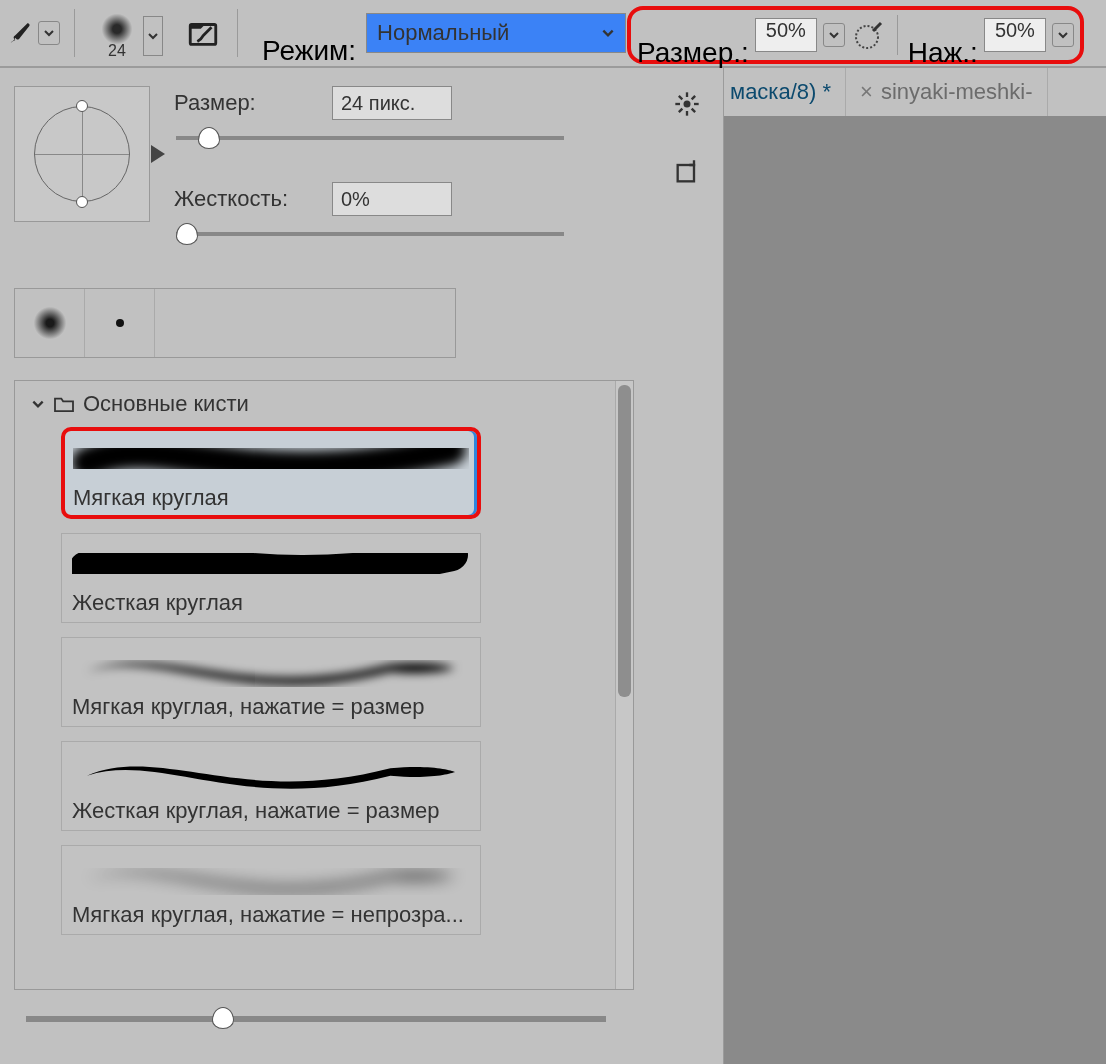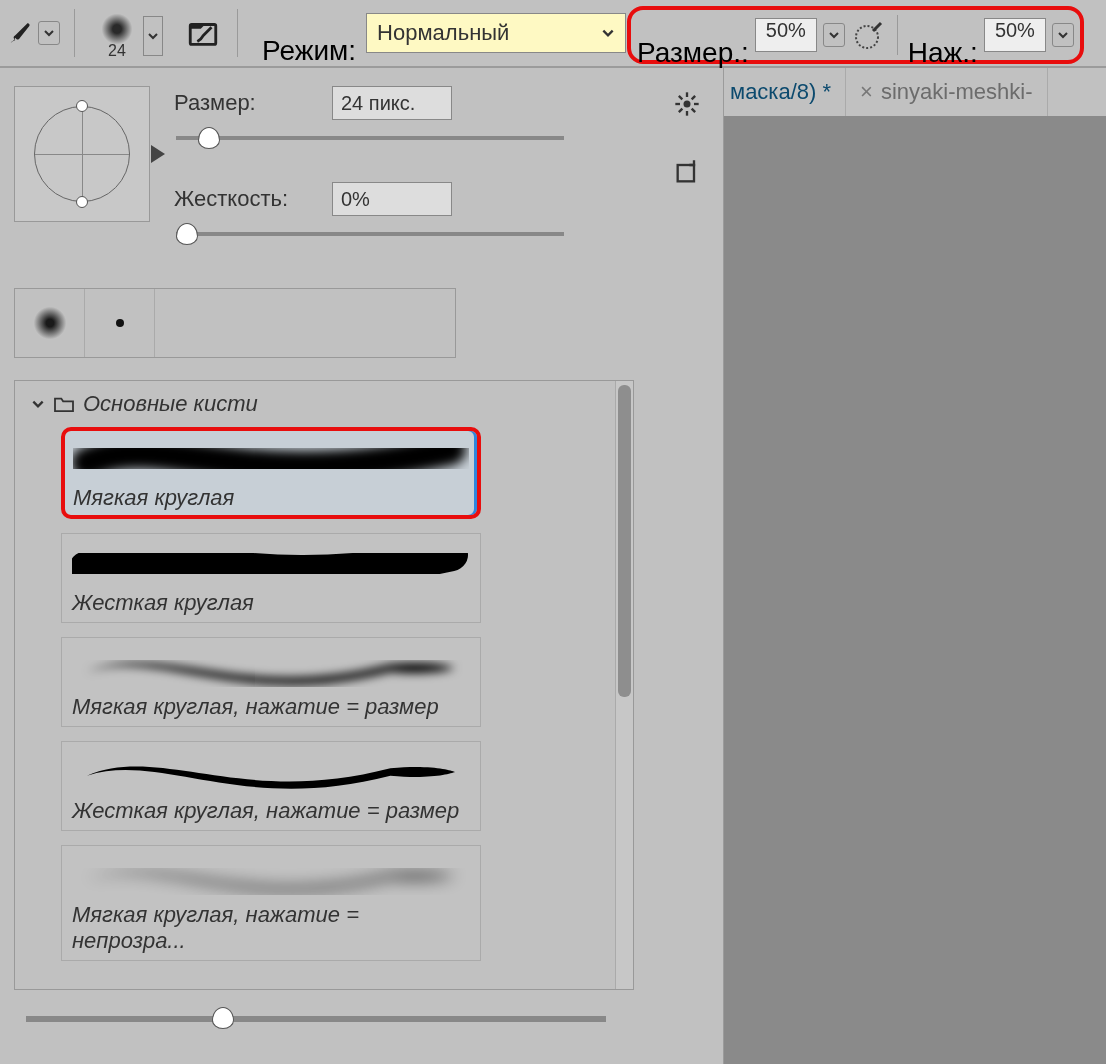--- a/index.html
+++ b/index.html
@@ -10,21 +10,21 @@
   .chev { width:22px; height:24px; display:flex; align-items:center; justify-content:center; border:1px solid #888; background:#c1c1c1; border-radius:3px; }
   .chev svg { width:12px; height:12px; }
   .sep { width:1px; height:48px; background:#9a9a9a; margin:0 4px; }
   .brush-preview-box { display:flex; flex-direction:column; align-items:center; width:56px; position:relative; }
   .brush-dot { width:34px; height:34px; border-radius:50%; background: radial-gradient(circle,#2a2a2a 0%,#2a2a2a 18%, rgba(50,50,50,0) 64%); margin-top:6px;}
   .brush-num { font-size:16px; color:#333; margin-top:-4px;}
   .preview-chev { position:absolute; right:-18px; top:10px; width:20px; height:40px; border:1px solid #888; background:#c1c1c1; display:flex; align-items:center; justify-content:center; }
   .folder-btn { width:40px; height:40px; display:flex; align-items:center; justify-content:center; }
   .mode-group { display:flex; align-items:center; gap:10px; margin-left:10px;}
   .lbl { font-size:28px; color:#000000;margin-top:36px; }
-  .select-box { display:flex; align-items:center; width:260px; height:40px; border:1px solid #888; background:#fef9c3; padding:0 10px; justify-content:space-between; }
+  .select-box { display:flex; align-items:center; width:260px; height:40px; border:1px solid #888; background:#3b82f6; padding:0 10px; justify-content:space-between; }
   .select-box .txt { font-size:22px; }
   .right-group { position:absolute; top:6px; left:627px; display:flex; align-items:center; gap:6px; border:4px solid #e80d0d; border-radius:16px; padding:4px 6px; height:58px; }
   .opac-group,.flow-group { display:flex; align-items:center; gap:6px; }
   .num-input { width:62px; height:34px; border:1px solid #888; background:#eee; display:flex; justify-content:center; font-size:20px;}
   .round-icon { width:36px; height:36px; display:flex; align-items:center; justify-content:center; }
 
   .workspace { display:flex; height:996px; }
   .popover { width:724px; background:#c1c1c1; border-right:1px solid #9b9b9b; padding:18px 14px 10px 14px; position:relative; }
   .row1 { display:flex; gap:24px; align-items:flex-start; }
   .angle-box { width:136px; height:136px; border:1px solid #999; background:#c8c8c8; display:flex; align-items:center; justify-content:center; position:relative; }
@@ -43,21 +43,21 @@
   .track .bar { position:absolute; top:8px; left:0; right:0; height:4px; background:#888; }
   .track .handle { position:absolute; top:-1px; width:22px; height:22px; background:#fff; border:1px solid #555; border-radius:50% 50% 50% 50% / 60% 60% 40% 40%; }
   .ctrl-icons { position:absolute; right:22px; top:22px; display:flex; flex-direction:column; gap:40px; }
   .gear,.newicon { width:28px; height:28px; }
 
   .recent-row { display:flex; border:1px solid #999; width:442px; height:70px; margin-top:10px; }
   .recent-cell { width:70px; height:68px; border-right:1px solid #aaa; display:flex; align-items:center; justify-content:center; }
   .recent-dot1 { width:36px;height:36px;border-radius:50%; background: radial-gradient(circle,#1a1a1a 0%,#1a1a1a 15%, rgba(0,0,0,0) 64%); }
   .recent-dot2 { width:8px;height:8px;border-radius:50%; background:#111; }
 
-  .preset-panel { margin-top:22px; border:1px solid #999; width:620px; height:610px; position:relative; display:flex;font-style:italic; }
+  .preset-panel { margin-top:22px; border:1px solid #999; width:620px; height:610px; position:relative; display:flex; }
   .preset-inner { flex:1; padding:10px 16px; overflow:hidden; }
   .scroll { width:18px; background:#c7c7c7; border-left:1px solid #aaa; position:relative;}
   .scroll .thumb { position:absolute; top:4px; left:2px; right:2px; height:312px; background:#8e8e8e; border-radius:6px;}
   .folder-row { display:flex; align-items:center; gap:8px; font-size:22px; margin-bottom:10px;}
   .folder-icon { width:22px; height:18px; }
   .brush-card { border:1px solid #aaa; margin-bottom:14px; padding:6px 10px 6px 10px; background:#c2c2c2; margin-left:30px; width:420px;}
   .brush-card.sel { border:4px solid #e80d0d; border-radius:10px; background:#c7cfd6; padding:4px 8px 4px 8px; box-shadow: inset -3px 0 0 #2e86de;}
   .stroke { width:100%; height:48px; }
   .brush-name { font-size:22px; margin-top:2px;}
   .bottom-slider { margin:18px 10px 0 10px; }

